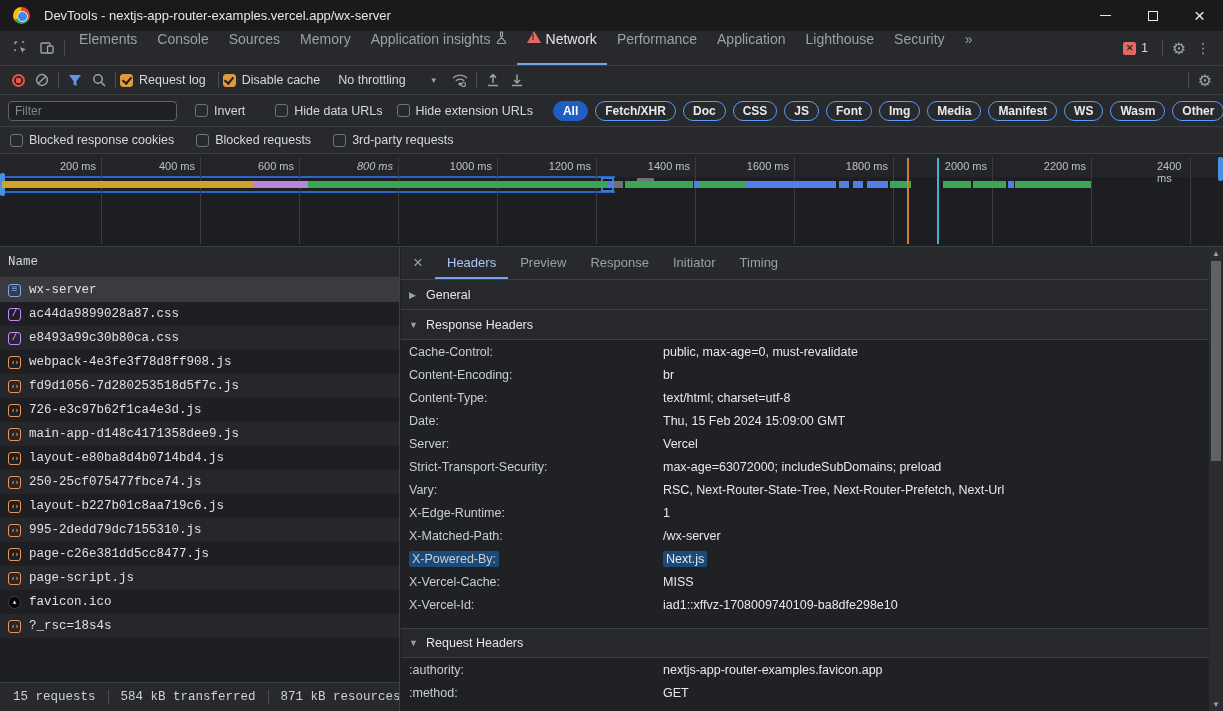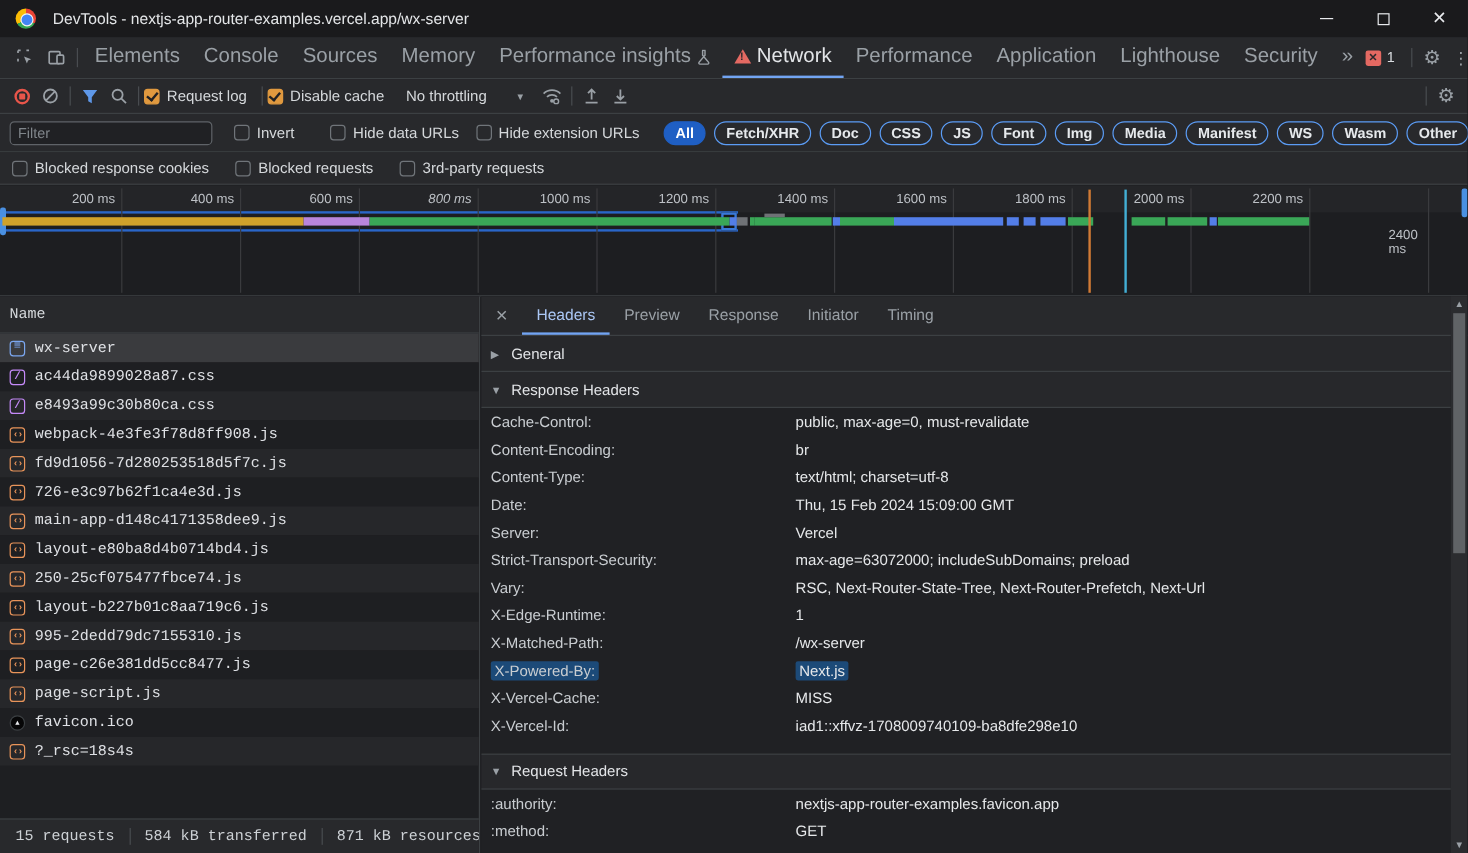--- a/index.html
+++ b/index.html
@@ -20,22 +20,22 @@
   .win-btn .sq { width:10px; height:10px; border:1px solid #e8eaed; }
   .win-btn .mn { width:11px; height:1px; background:#e8eaed; display:block; }
 
   
   .tabbar { height:35px; background:#28292c; border-bottom:1px solid #3c4043;
     display:flex; align-items:stretch; }
   .tb-icons { display:flex; align-items:center; padding-left:8px; }
   .tb-icon { width:26px; height:26px; display:flex; align-items:center; justify-content:center; color:#9aa0a6; }
   .vsep { width:1px; height:16px; background:#494c50; margin:auto 4px; }
   .tabs { display:flex; align-items:stretch; }
-  .tab { display:flex; align-items:center; gap:5px; padding:0 10px; color:#9aa0a6;
-    font-size:17px; border-bottom:2px solid transparent; white-space:nowrap; }
+  .tab { display:flex; align-items:flex-start; gap:5px; padding:0 10px; color:#9aa0a6;
+    font-size:14px; border-bottom:2px solid transparent; white-space:nowrap; }
   .tab.active { color:#e3e5e8; border-bottom:2px solid #72a4f2; }
   .warn-tri { width:0; height:0; border-left:7px solid transparent; border-right:7px solid transparent;
     border-bottom:12px solid #e46962; position:relative; }
   .warn-tri::after { content:"!"; position:absolute; left:-2px; top:1px; color:#28292c;
     font-size:9px; font-weight:bold; }
   .tabbar-right { margin-left:auto; display:flex; align-items:center; padding-right:8px; }
   .err-badge { width:13px; height:13px; background:#e46962; border-radius:2px; color:#28292c;
     font-size:9px; font-weight:bold; display:flex; align-items:center; justify-content:center; }
   .err-count { color:#dadce0; margin:0 10px 0 5px; }
   .glyph-btn { color:#9aa0a6; font-size:16px; width:24px; text-align:center; }
@@ -189,21 +189,21 @@
         <div class="tab">
           <span>Console</span>
         </div>
         <div class="tab">
           <span>Sources</span>
         </div>
         <div class="tab">
           <span>Memory</span>
         </div>
         <div class="tab">
-          <span>Performance insights</span>
+          <span>Application insights</span>
           <span>
             <svg width="11" height="13" viewBox="0 0 11 13">
               <path d="M4 1h3M4.5 1v4L9.5 11a1 1 0 0 1-.9 1.5H2.4A1 1 0 0 1 1.5 11l5-6V1" stroke="#9aa0a6" stroke-width="1.2" fill="none"></path>
             </svg>
           </span>
         </div>
         <div class="tab active">
           <span class="warn-tri"></span>
           <span>Network</span>
         </div>
@@ -352,21 +352,21 @@
           <div class="tick-label" style="left: 695px;">1400 ms</div>
           <div class="gridline" style="left: 794px;"></div>
           <div class="tick-label" style="left: 794px;">1600 ms</div>
           <div class="gridline" style="left: 893px;"></div>
           <div class="tick-label" style="left: 893px;">1800 ms</div>
           <div class="gridline" style="left: 992px;"></div>
           <div class="tick-label" style="left: 992px;">2000 ms</div>
           <div class="gridline" style="left: 1091px;"></div>
           <div class="tick-label" style="left: 1091px;">2200 ms</div>
           <div class="gridline" style="left: 1190px;"></div>
-          <div class="tick-label" style="left: 1190px; margin-top: 30px;">2400 ms</div>
+          <div class="tick-label" style="left: 1190px;">2400 ms</div>
           <div class="wf-seg" style="left: 2px; width: 251px; background: rgb(208, 162, 43);"></div>
           <div class="wf-seg" style="left: 253px; width: 55px; background: rgb(184, 133, 220);"></div>
           <div class="wf-seg" style="left: 308px; width: 300px; background: rgb(58, 167, 87);"></div>
           <div class="wf-seg" style="left: 608px; width: 6px; background: rgb(83, 126, 232);"></div>
           <div class="wf-seg" style="left: 614px; width: 9px; background: rgb(111, 114, 118);"></div>
           <div class="wf-seg" style="left: 625px; width: 4px; background: rgb(58, 167, 87);"></div>
           <div class="wf-seg" style="left: 629px; width: 64px; background: rgb(58, 167, 87);"></div>
           <div class="wf-seg" style="left: 694px; width: 6px; background: rgb(83, 126, 232);"></div>
           <div class="wf-seg" style="left: 700px; width: 45px; background: rgb(58, 167, 87);"></div>
           <div class="wf-seg" style="left: 745px; width: 91px; background: rgb(83, 126, 232);"></div>

